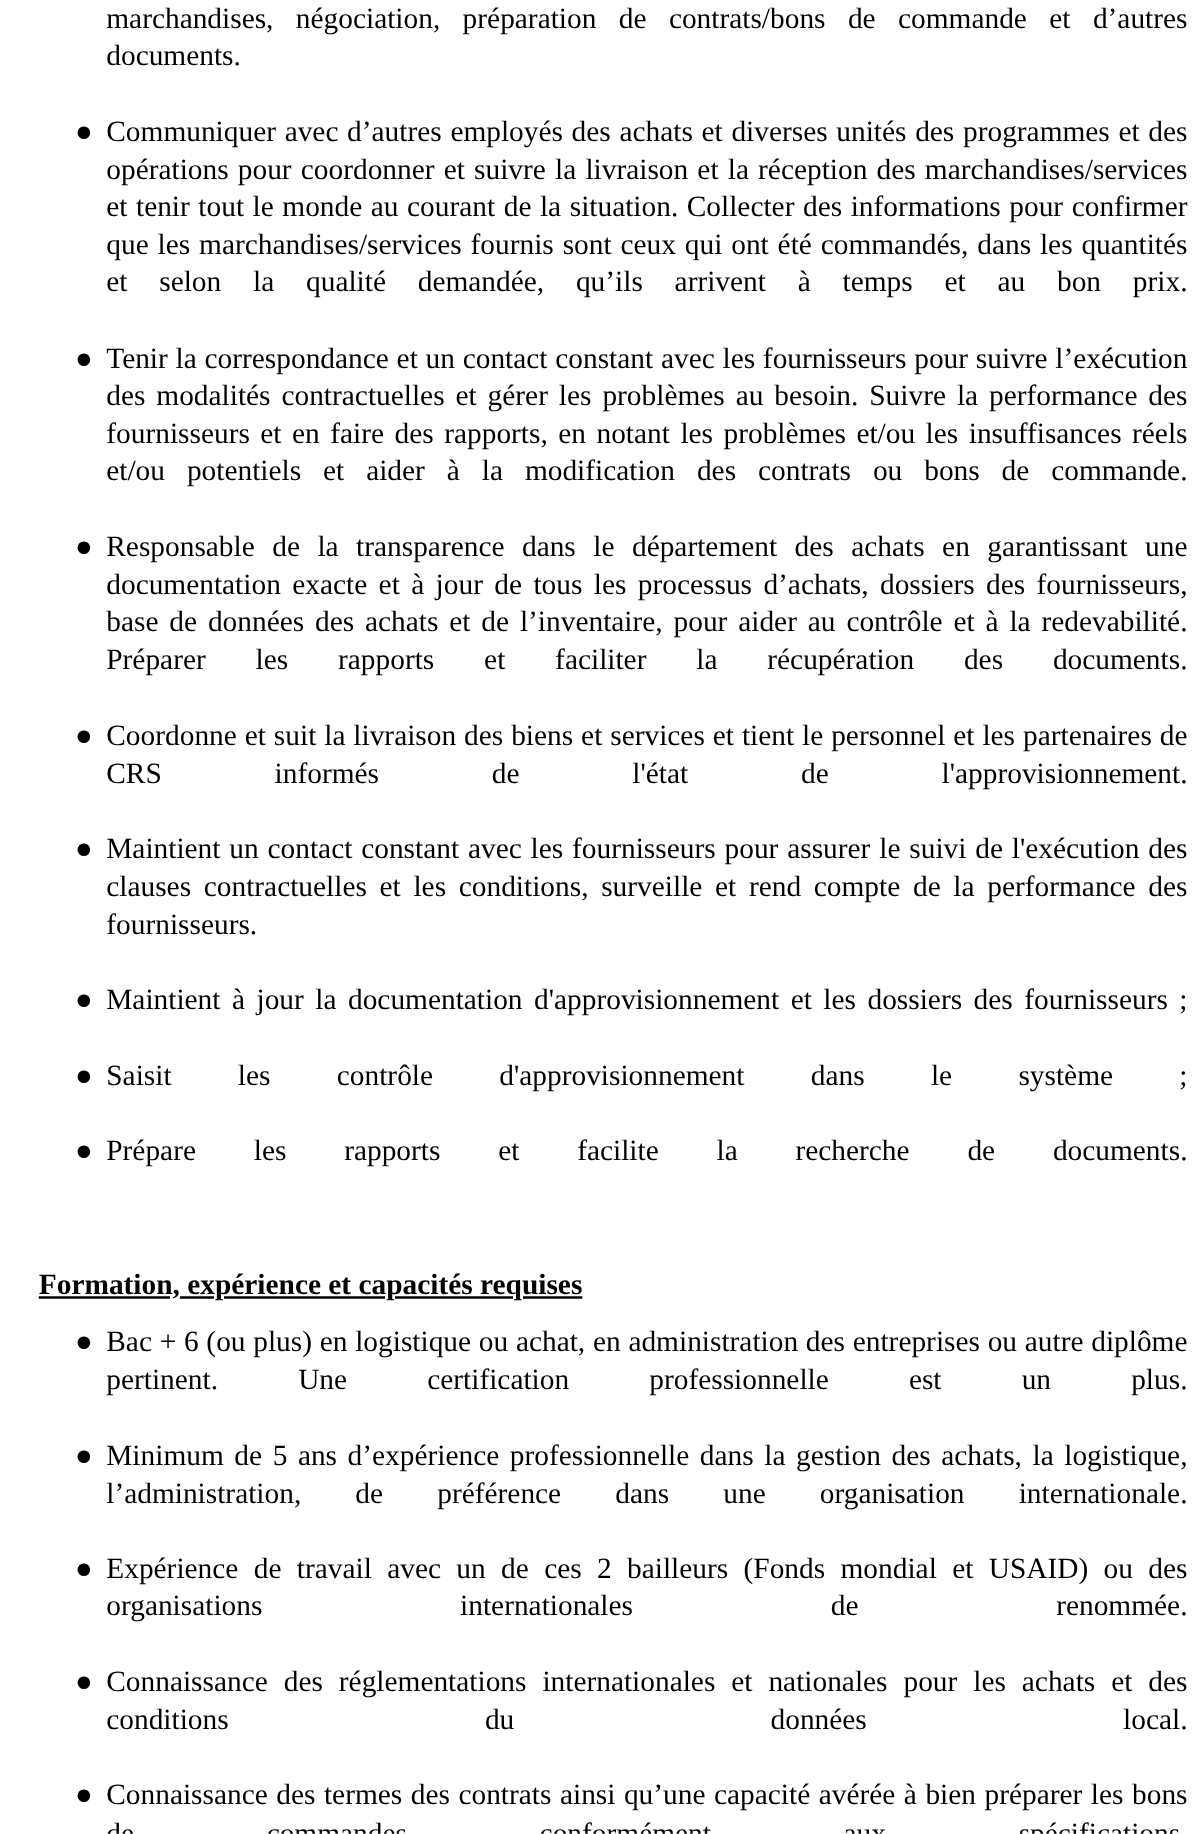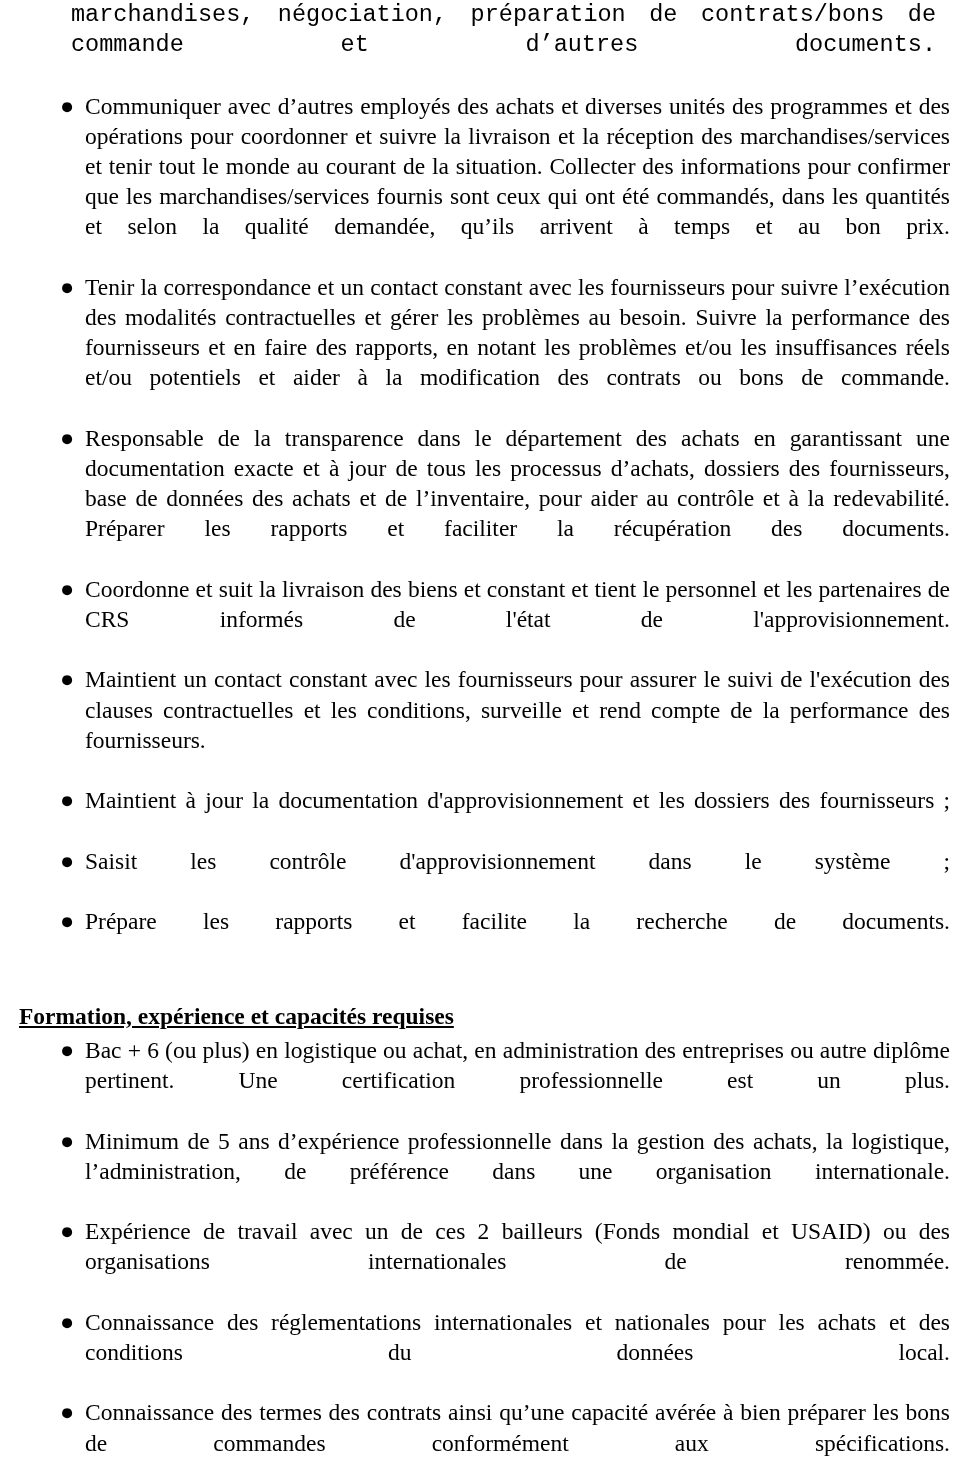--- a/index.html
+++ b/index.html
@@ -31,23 +31,22 @@
   .para {
     font-size: 23.5px;
     line-height: 30.2px;
     text-align: justify;
     text-justify: inter-word;
     margin: 0;
     padding: 0;
   }
   
   .continuation {
-    margin-left: 56px;
+    margin-left: 70px;
     width: 865px;
-    font-family: Liberation Mono, monospace;
   }
   
   ul.bullets {
     list-style: none;
     margin: 0;
     padding: 0;
   }
   ul.bullets > li {
     position: relative;
     margin: 0;
@@ -74,21 +73,21 @@
   .para::after {
     content: "";
     display: inline-block;
     width: 100%;
   }
   
   .heading {
     font-size: 23.5px;
     line-height: 30.2px;
     font-weight: bold;
-    margin: 4px;
+    margin: 16px;
     padding: 0;
     text-align: left;
   }
   .heading.underlined {
     text-decoration: underline;
     text-underline-offset: 2px;
   }
   .spacer-line {
     height: 30.2px;
   }
@@ -109,21 +108,21 @@
       <li>
         <span class="bullet-marker">●</span>
         <span class="bullet-text">Tenir la correspondance et un contact constant avec les fournisseurs pour suivre l’exécution des modalités contractuelles et gérer les problèmes au besoin. Suivre la performance des fournisseurs et en faire des rapports, en notant les problèmes et/ou les insuffisances réels et/ou potentiels et aider à la modification des contrats ou bons de commande.</span>
       </li>
       <li>
         <span class="bullet-marker">●</span>
         <span class="bullet-text">Responsable de la transparence dans le département des achats en garantissant une documentation exacte et à jour de tous les processus d’achats, dossiers des fournisseurs, base de données des achats et de l’inventaire, pour aider au contrôle et à la redevabilité. Préparer les rapports et faciliter la récupération des documents.</span>
       </li>
       <li>
         <span class="bullet-marker">●</span>
-        <span class="bullet-text">Coordonne et suit la livraison des biens et constant et tient le personnel et les partenaires de CRS informés de l'état de l'approvisionnement.</span>
+        <span class="bullet-text">Coordonne et suit la livraison des biens et services et tient le personnel et les partenaires de CRS informés de l'état de l'approvisionnement.</span>
       </li>
       <li>
         <span class="bullet-marker">●</span>
         <span class="bullet-text">Maintient un contact constant avec les fournisseurs pour assurer le suivi de l'exécution des clauses contractuelles et les conditions, surveille et rend compte de la performance des fournisseurs.</span>
       </li>
       <li>
         <span class="bullet-marker">●</span>
         <span class="bullet-text">Maintient à jour la documentation d'approvisionnement et les dossiers des fournisseurs ;</span>
       </li>
       <li>

